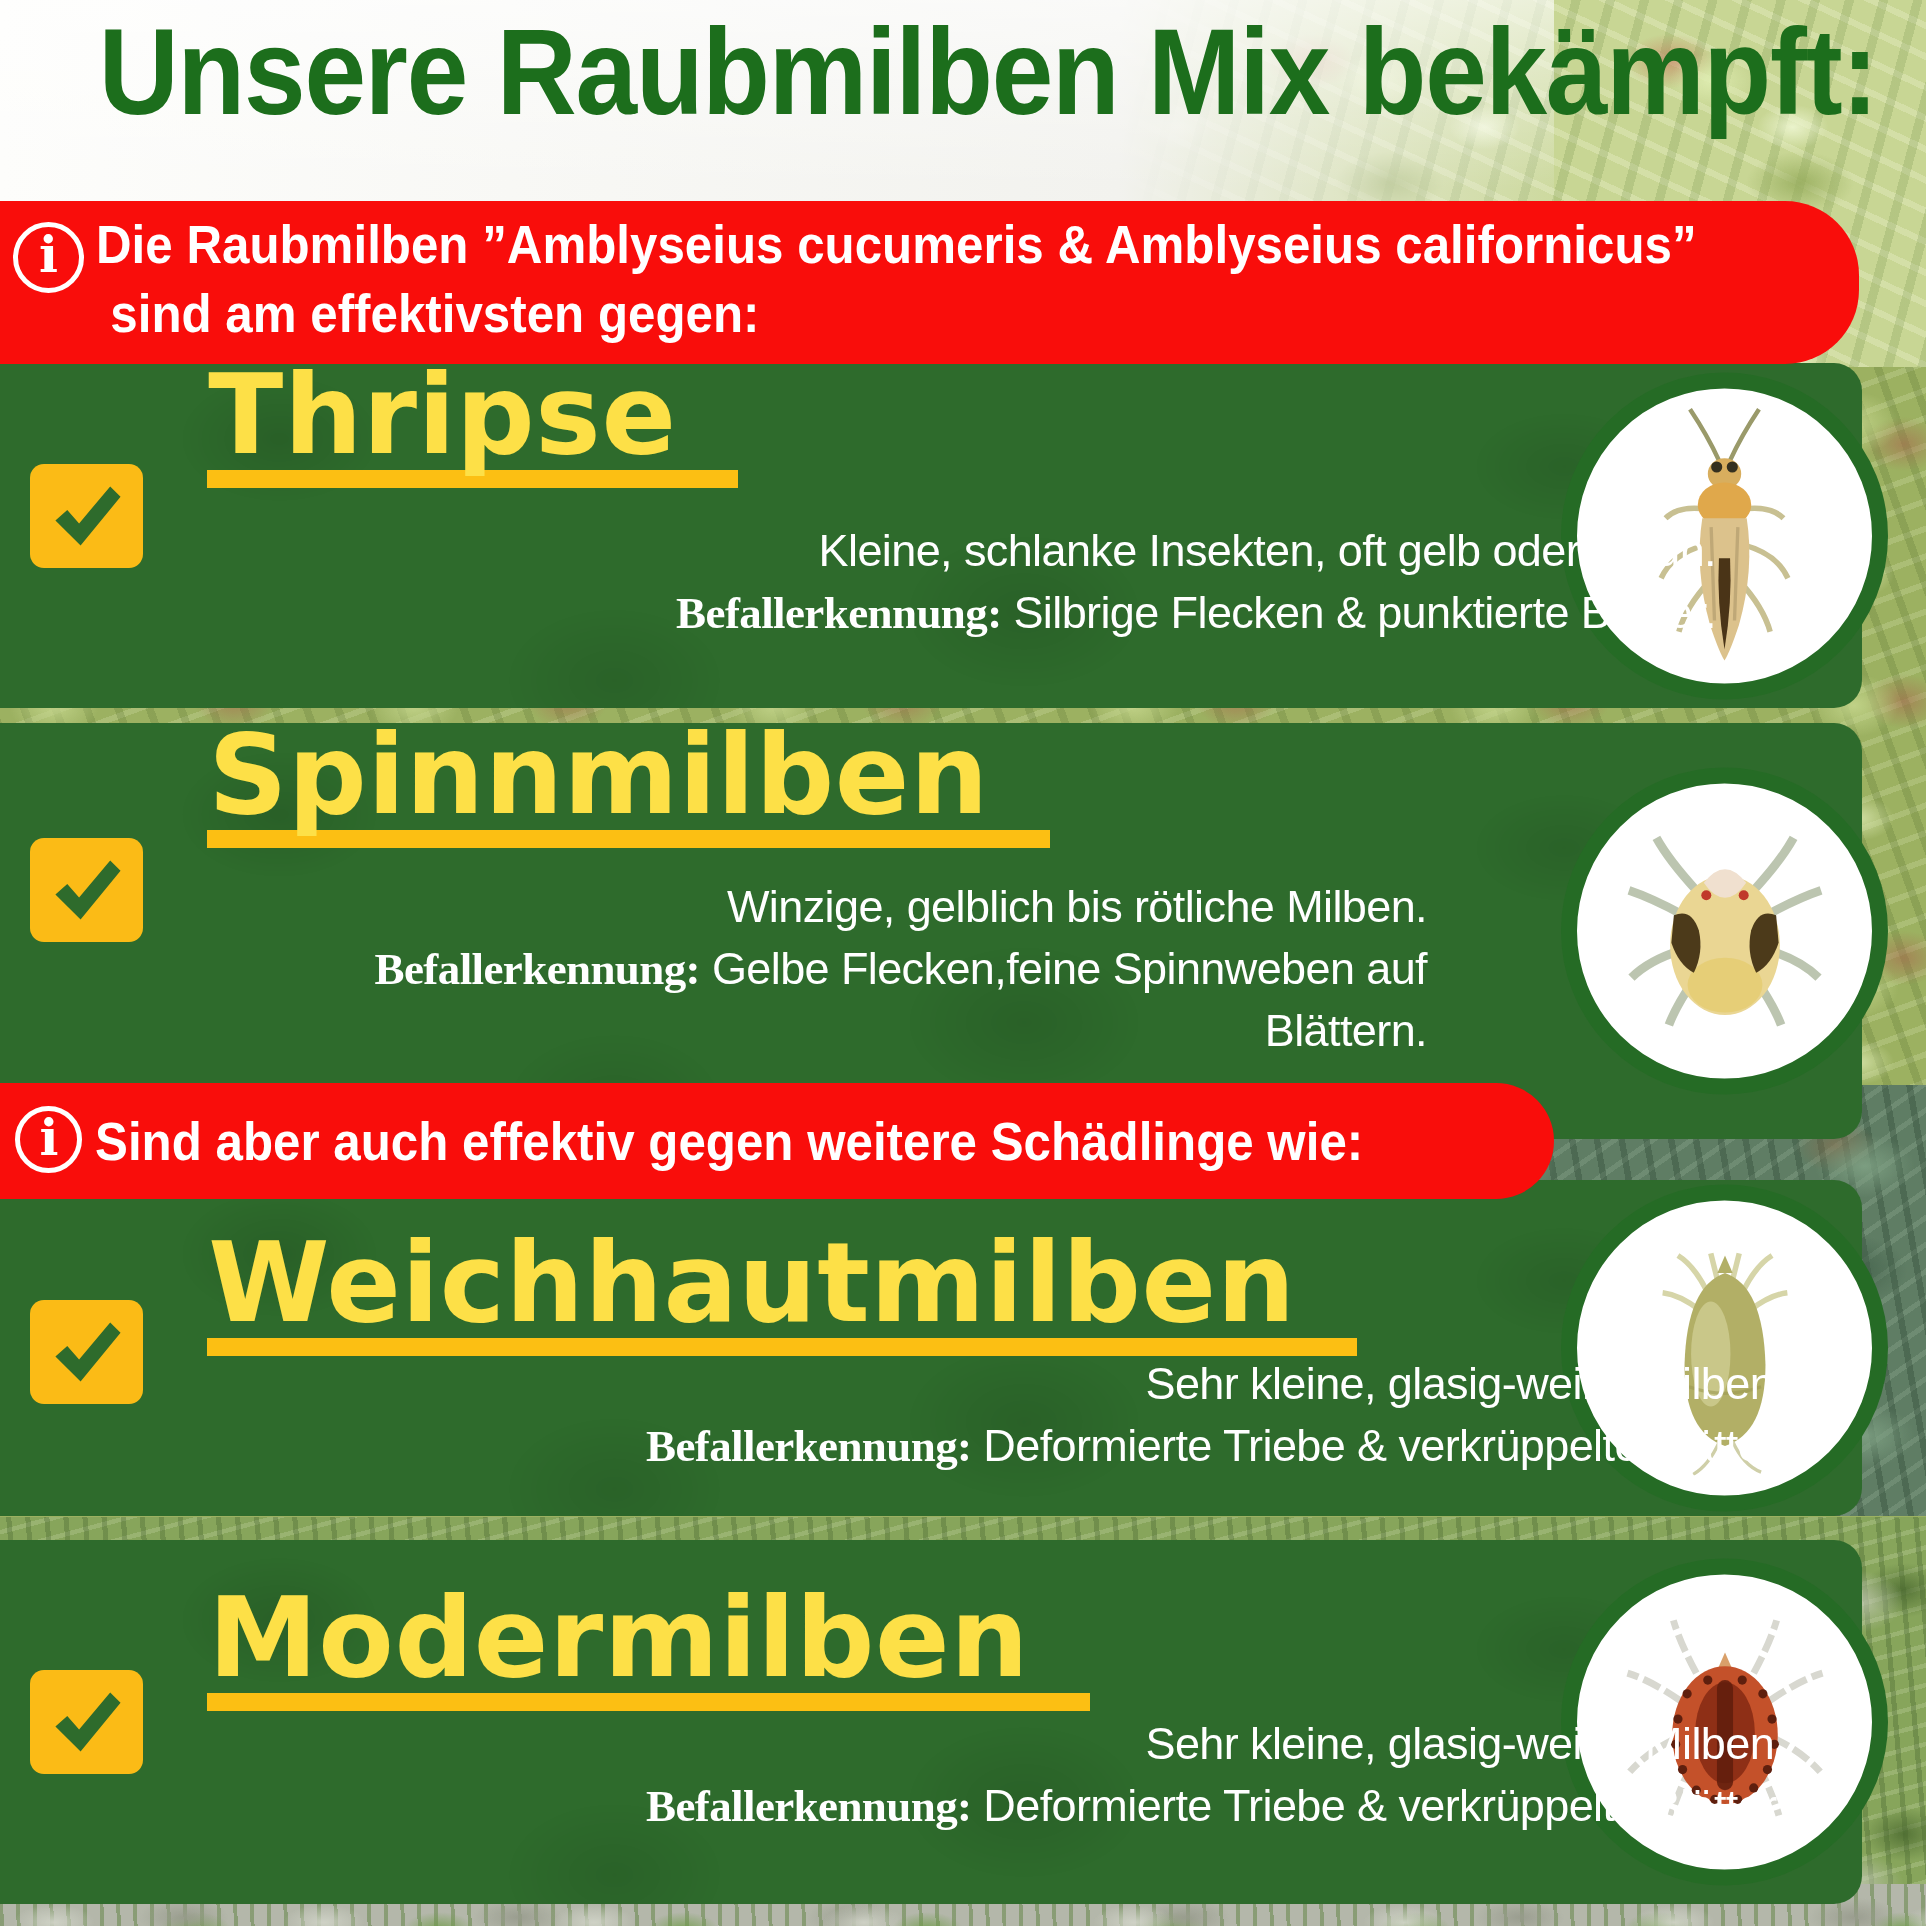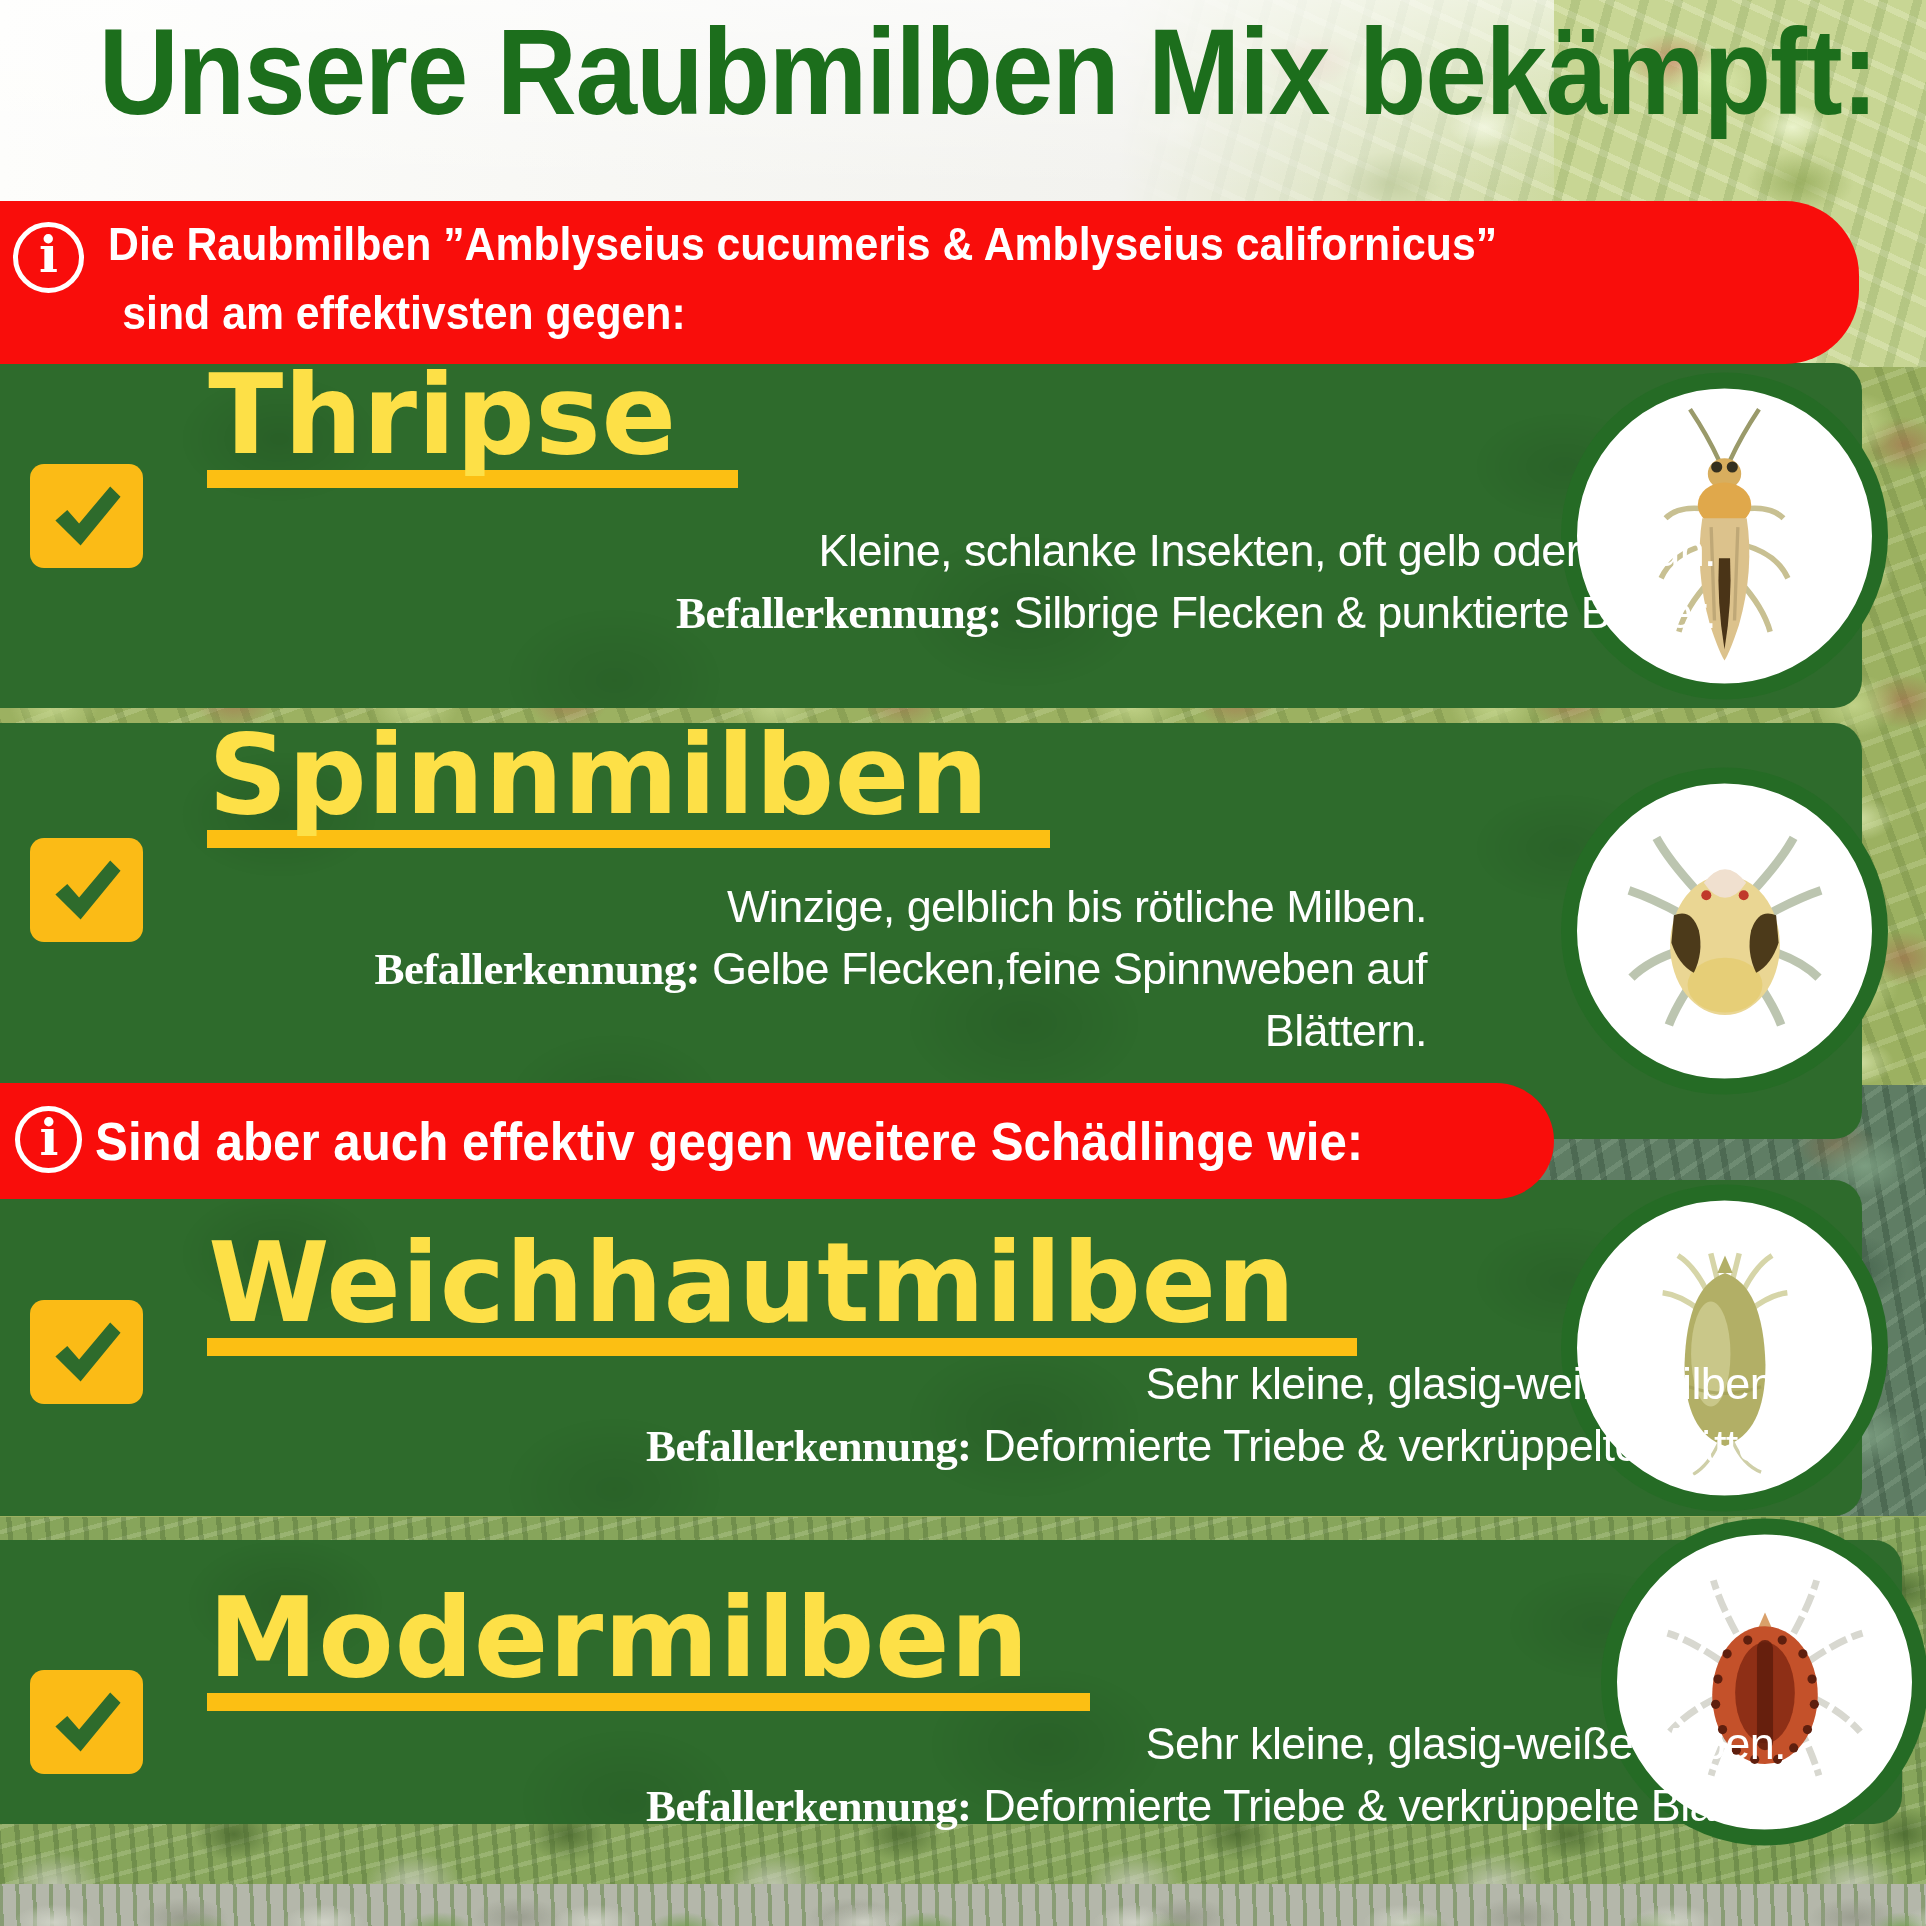--- a/index.html
+++ b/index.html
@@ -60,39 +60,39 @@
   
   .ribbon{position:absolute;left:0;background:#F90D0B;color:#fff;z-index:4;font-weight:bold;}
   .ribbon1{top:201px;width:1859px;height:163px;border-radius:0 74px 74px 0;}
   .ribbon2{top:1083px;width:1554px;height:116px;border-radius:0 61px 61px 0;
     display:flex;align-items:center;}
   .info-icon{position:absolute;left:13px;top:20.5px;width:71px;height:71px;border:5.8px solid #fff;
     border-radius:50%;box-sizing:border-box;display:flex;align-items:center;justify-content:center;}
   .ribbon2 .info-icon{left:15.4px;top:23px;width:67px;height:67px;}
   .info-i{font-family:"DejaVu Serif",serif;font-weight:bold;font-size:50px;line-height:1;color:#fff;
     margin-top:-3.9px;}
-  .r1-lines{position:absolute;left:108px;top:9px;font-size:46px;line-height:69px;}
+  .r1-lines{position:absolute;left:96px;top:9px;font-size:53px;line-height:69px;}
   .r1-line{transform:scaleX(.93);transform-origin:left center;white-space:nowrap;}
   .r1-line2{padding-left:15.4px;}
   .r2-text{margin-left:95px;font-size:53px;line-height:1;transform:scaleX(.93);
     transform-origin:left center;white-space:nowrap;}
 
   
   .panel{position:absolute;left:0;width:1862px;background:#2E6B2C;z-index:2;
     border-radius:0 28px 28px 0;}
   .panel::after{content:"";position:absolute;inset:0;border-radius:inherit;pointer-events:none;
     background:
      radial-gradient(141px 90px at 15% 22%, rgba(0,0,0,.10), transparent 70%),
      radial-gradient(167px 109px at 55% 72%, rgba(0,0,0,.09), transparent 70%),
      radial-gradient(128px 77px at 84% 30%, rgba(0,0,0,.08), transparent 70%),
      radial-gradient(154px 103px at 33% 92%, rgba(0,0,0,.08), transparent 70%);}
   .p1{top:363px;height:345px;}
   .p2{top:723px;height:416px;}
   .p3{top:1180px;height:336px;}
-  .p4{top:1540px;height:284px;padding-left:40px;}
+  .p4{top:1540px;height:364px;}
 
   .heading{position:absolute;left:207px;color:#fde047;font-family:"DejaVu Sans",sans-serif;
     font-weight:bold;font-size:110px;line-height:1;letter-spacing:0.6px;white-space:nowrap;
     border-bottom:18px solid #FCBF13;padding:0 61px 0 1.3px;z-index:5;}
   .p1 .heading,.p2 .heading{top:-2.6px;}
   .p3 .heading{top:48px;}
   .p4 .heading{top:43px;}
 
   .body{position:absolute;left:207px;color:#fff;font-size:45px;line-height:62px;
     letter-spacing:-0.6px;z-index:5;text-align:right;}

